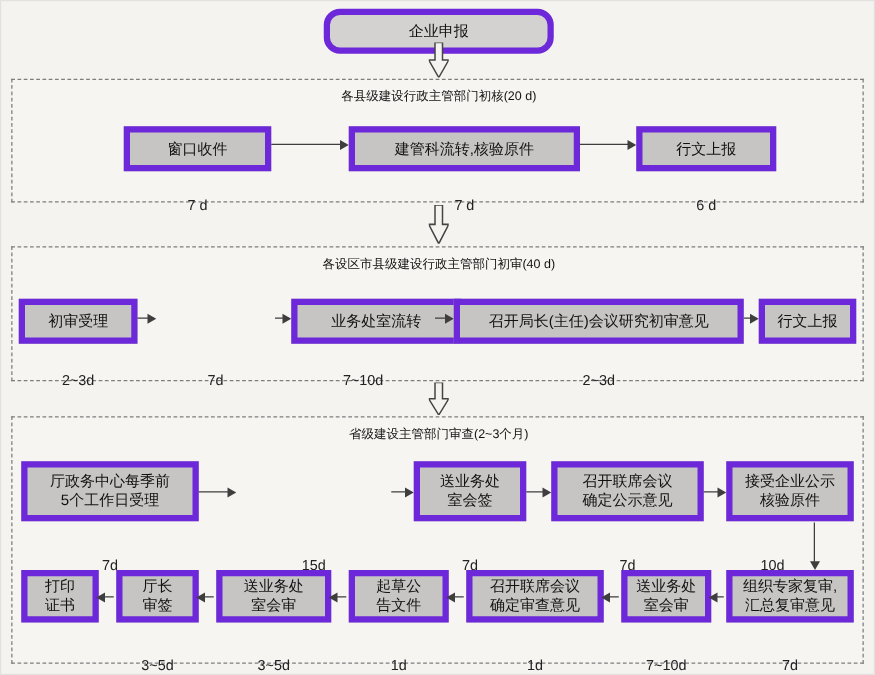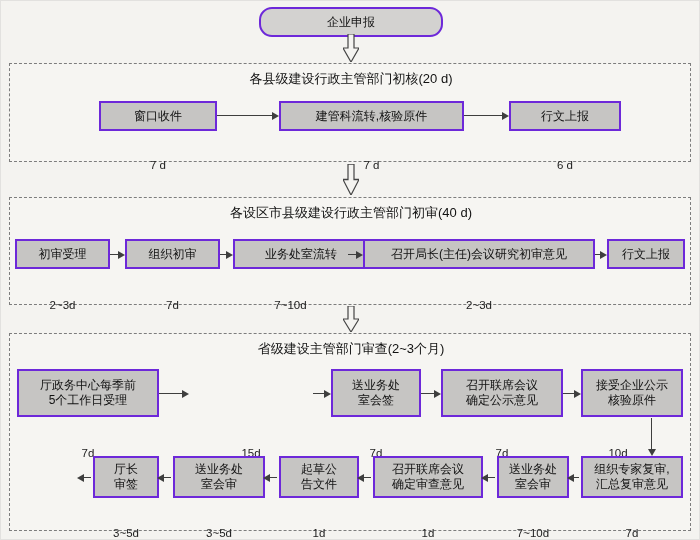--- a/index.html
+++ b/index.html
@@ -1,23 +1,23 @@
 <!DOCTYPE html>
 <html><head>
 <meta charset="utf-8">
 <style>
   html,body{margin:0;padding:0;}
   body{font-family:"Liberation Sans","DejaVu Sans",sans-serif;}
   #page{position:relative;width:700px;height:540px;background:#f4f3f0;overflow:hidden;border:1px solid #e2e1df;box-sizing:border-box;color:#111;}
-  .node{position:absolute;background:#c6c5c3;border:2px solid #6d28d9;display:flex;align-items:center;justify-content:center;
+  .node{position:absolute;background:#c6c5c3;border:5px solid #6d28d9;display:flex;align-items:center;justify-content:center;
         text-align:center;font-size:12px;line-height:1.25;white-space:pre-line;box-sizing:border-box;color:#111;padding:13px 2px;}
   .start{border-radius:13px;background:#d3d2d0;}
   .dur{position:absolute;font-size:11.5px;text-align:center;color:#222;margin-top:25px;}
   .section{position:absolute;border:1px dashed #7d7d7d;box-sizing:border-box;background:#f6f5f2;}
-  .sec-title{position:absolute;left:0;width:700px;text-align:center;font-size:13px;color:#111;}
+  .sec-title{position:absolute;left:0;width:700px;text-align:center;font-size:10px;color:#111;}
   .harrow{position:absolute;height:0;border-top:1px solid #3e3e3e;}
   .harrow.right::after{content:"";position:absolute;right:-2px;top:-4.5px;width:0;height:0;
         border-left:7px solid #3e3e3e;border-top:4px solid transparent;border-bottom:4px solid transparent;}
   .harrow.left::after{content:"";position:absolute;left:-2px;top:-4.5px;width:0;height:0;
         border-right:7px solid #3e3e3e;border-top:4px solid transparent;border-bottom:4px solid transparent;}
   .varrow{position:absolute;width:0;border-left:1px solid #3e3e3e;}
   .varrow::after{content:"";position:absolute;left:-4.5px;bottom:-2px;width:0;height:0;
         border-top:7px solid #3e3e3e;border-left:4px solid transparent;border-right:4px solid transparent;}
   .hollow{position:absolute;}
 </style>
@@ -53,21 +53,20 @@
   </svg>
 
   <div class="section" style="left:8px;top:196px;width:682px;height:108px"></div>
   <div class="sec-title" style="top:203px">各设区市县级建设行政主管部门初审(40 d)</div>
 
   <div class="node" style="left:14px;top:238px;width:95px;height:30px">初审受理</div>
   <div class="dur" style="left:14px;top:273px;width:95px">2~3d</div>
 
   <div class="harrow right" style="left:109px;top:253px;width:13px"></div>
 
-  <div class="node" style="left:124px;top:238px;width:95px;height:30px">组织初审</div>
   <div class="dur" style="left:124px;top:273px;width:95px">7d</div>
 
   <div class="harrow right" style="left:219px;top:253px;width:11px"></div>
 
   <div class="node" style="left:232px;top:238px;width:136px;height:30px">业务处室流转</div>
   <div class="dur" style="left:232px;top:273px;width:115px">7~10d</div>
 
   <div class="harrow right" style="left:347px;top:253px;width:13px"></div>
 
   <div class="node" style="left:362px;top:238px;width:232px;height:30px">召开局长(主任)会议研究初审意见</div>
@@ -105,20 +104,22 @@
   <div class="dur" style="left:440px;top:421px;width:122px">7d</div>
 
   <div class="harrow right" style="left:562px;top:392px;width:16px"></div>
 
   <div class="node" style="left:580px;top:368px;width:102px;height:48px">接受企业公示
 核验原件</div>
   <div class="dur" style="left:566px;top:421px;width:102px">10d</div>
 
   <div class="varrow" style="left:650px;top:417px;height:36px"></div>
 
+  <div class="node" style="left:16px;top:455px;width:62px;height:42px">打印
+证书</div>
 
   <div class="harrow left" style="left:78px;top:476px;width:12px"></div>
 
   <div class="node" style="left:92px;top:455px;width:66px;height:42px">厅长
 审签</div>
   <div class="dur" style="left:92px;top:501px;width:66px">3~5d</div>
 
   <div class="harrow left" style="left:158px;top:476px;width:12px"></div>
 
   <div class="node" style="left:172px;top:455px;width:92px;height:42px">送业务处

